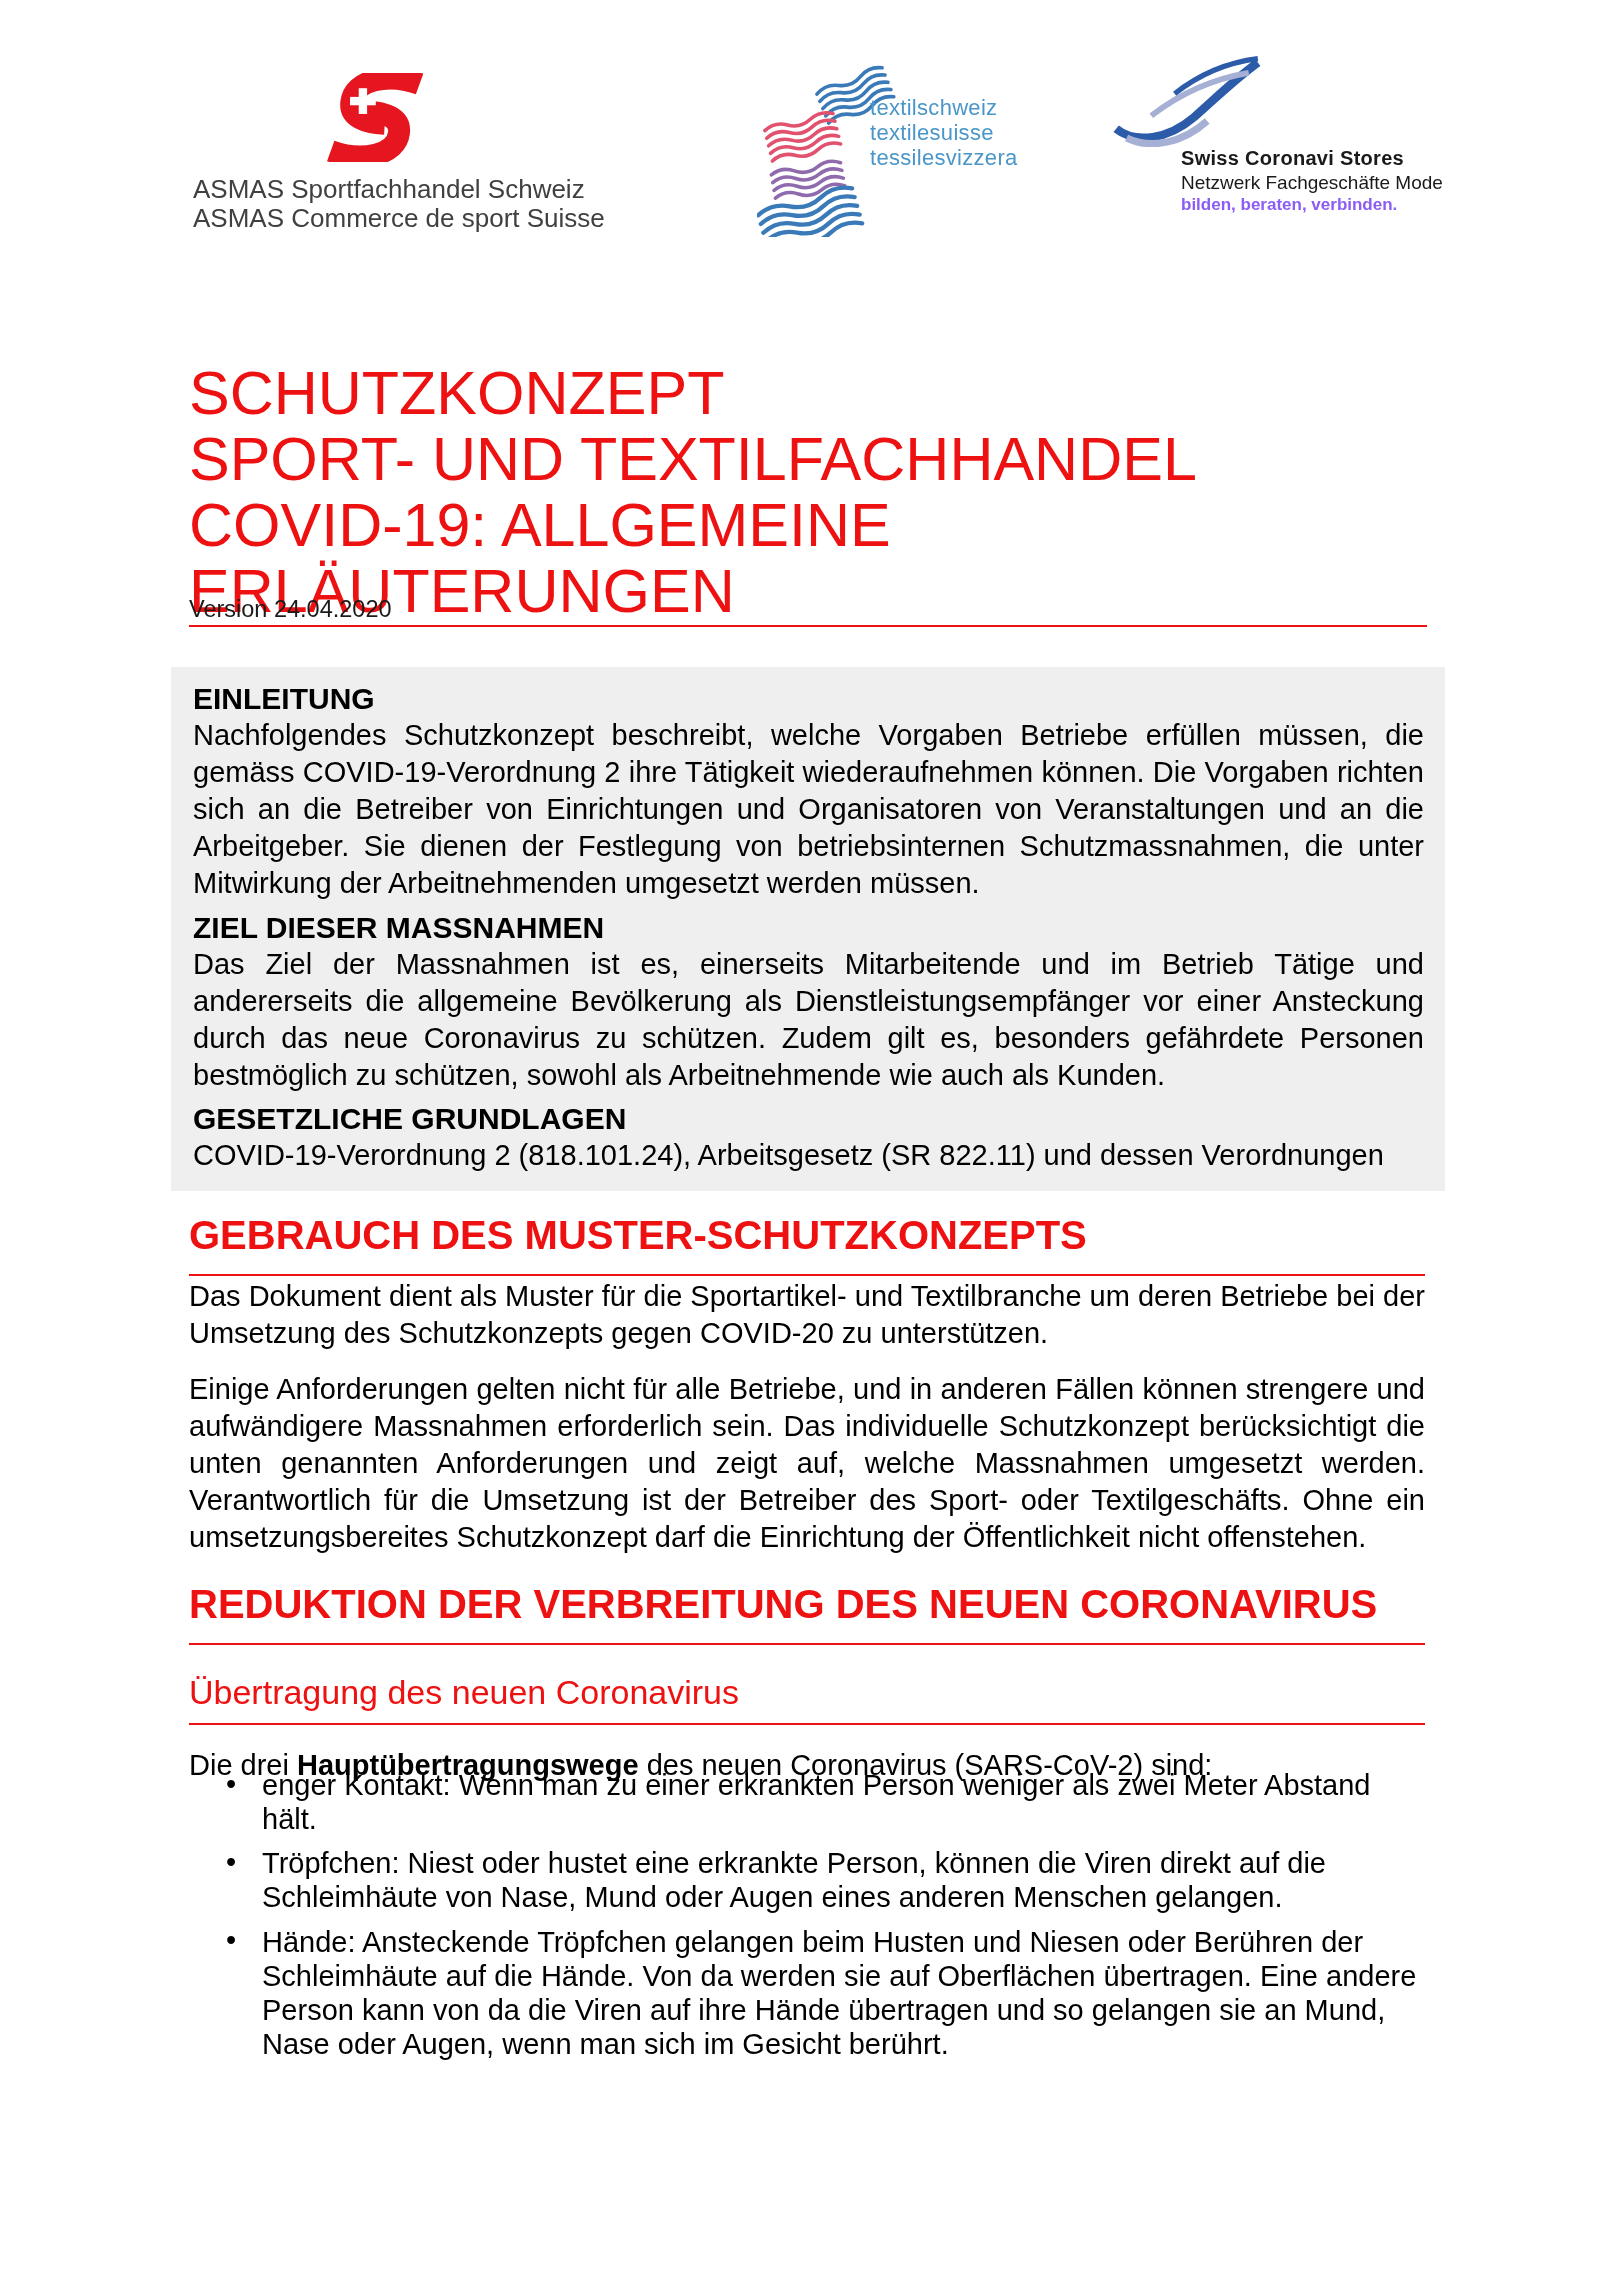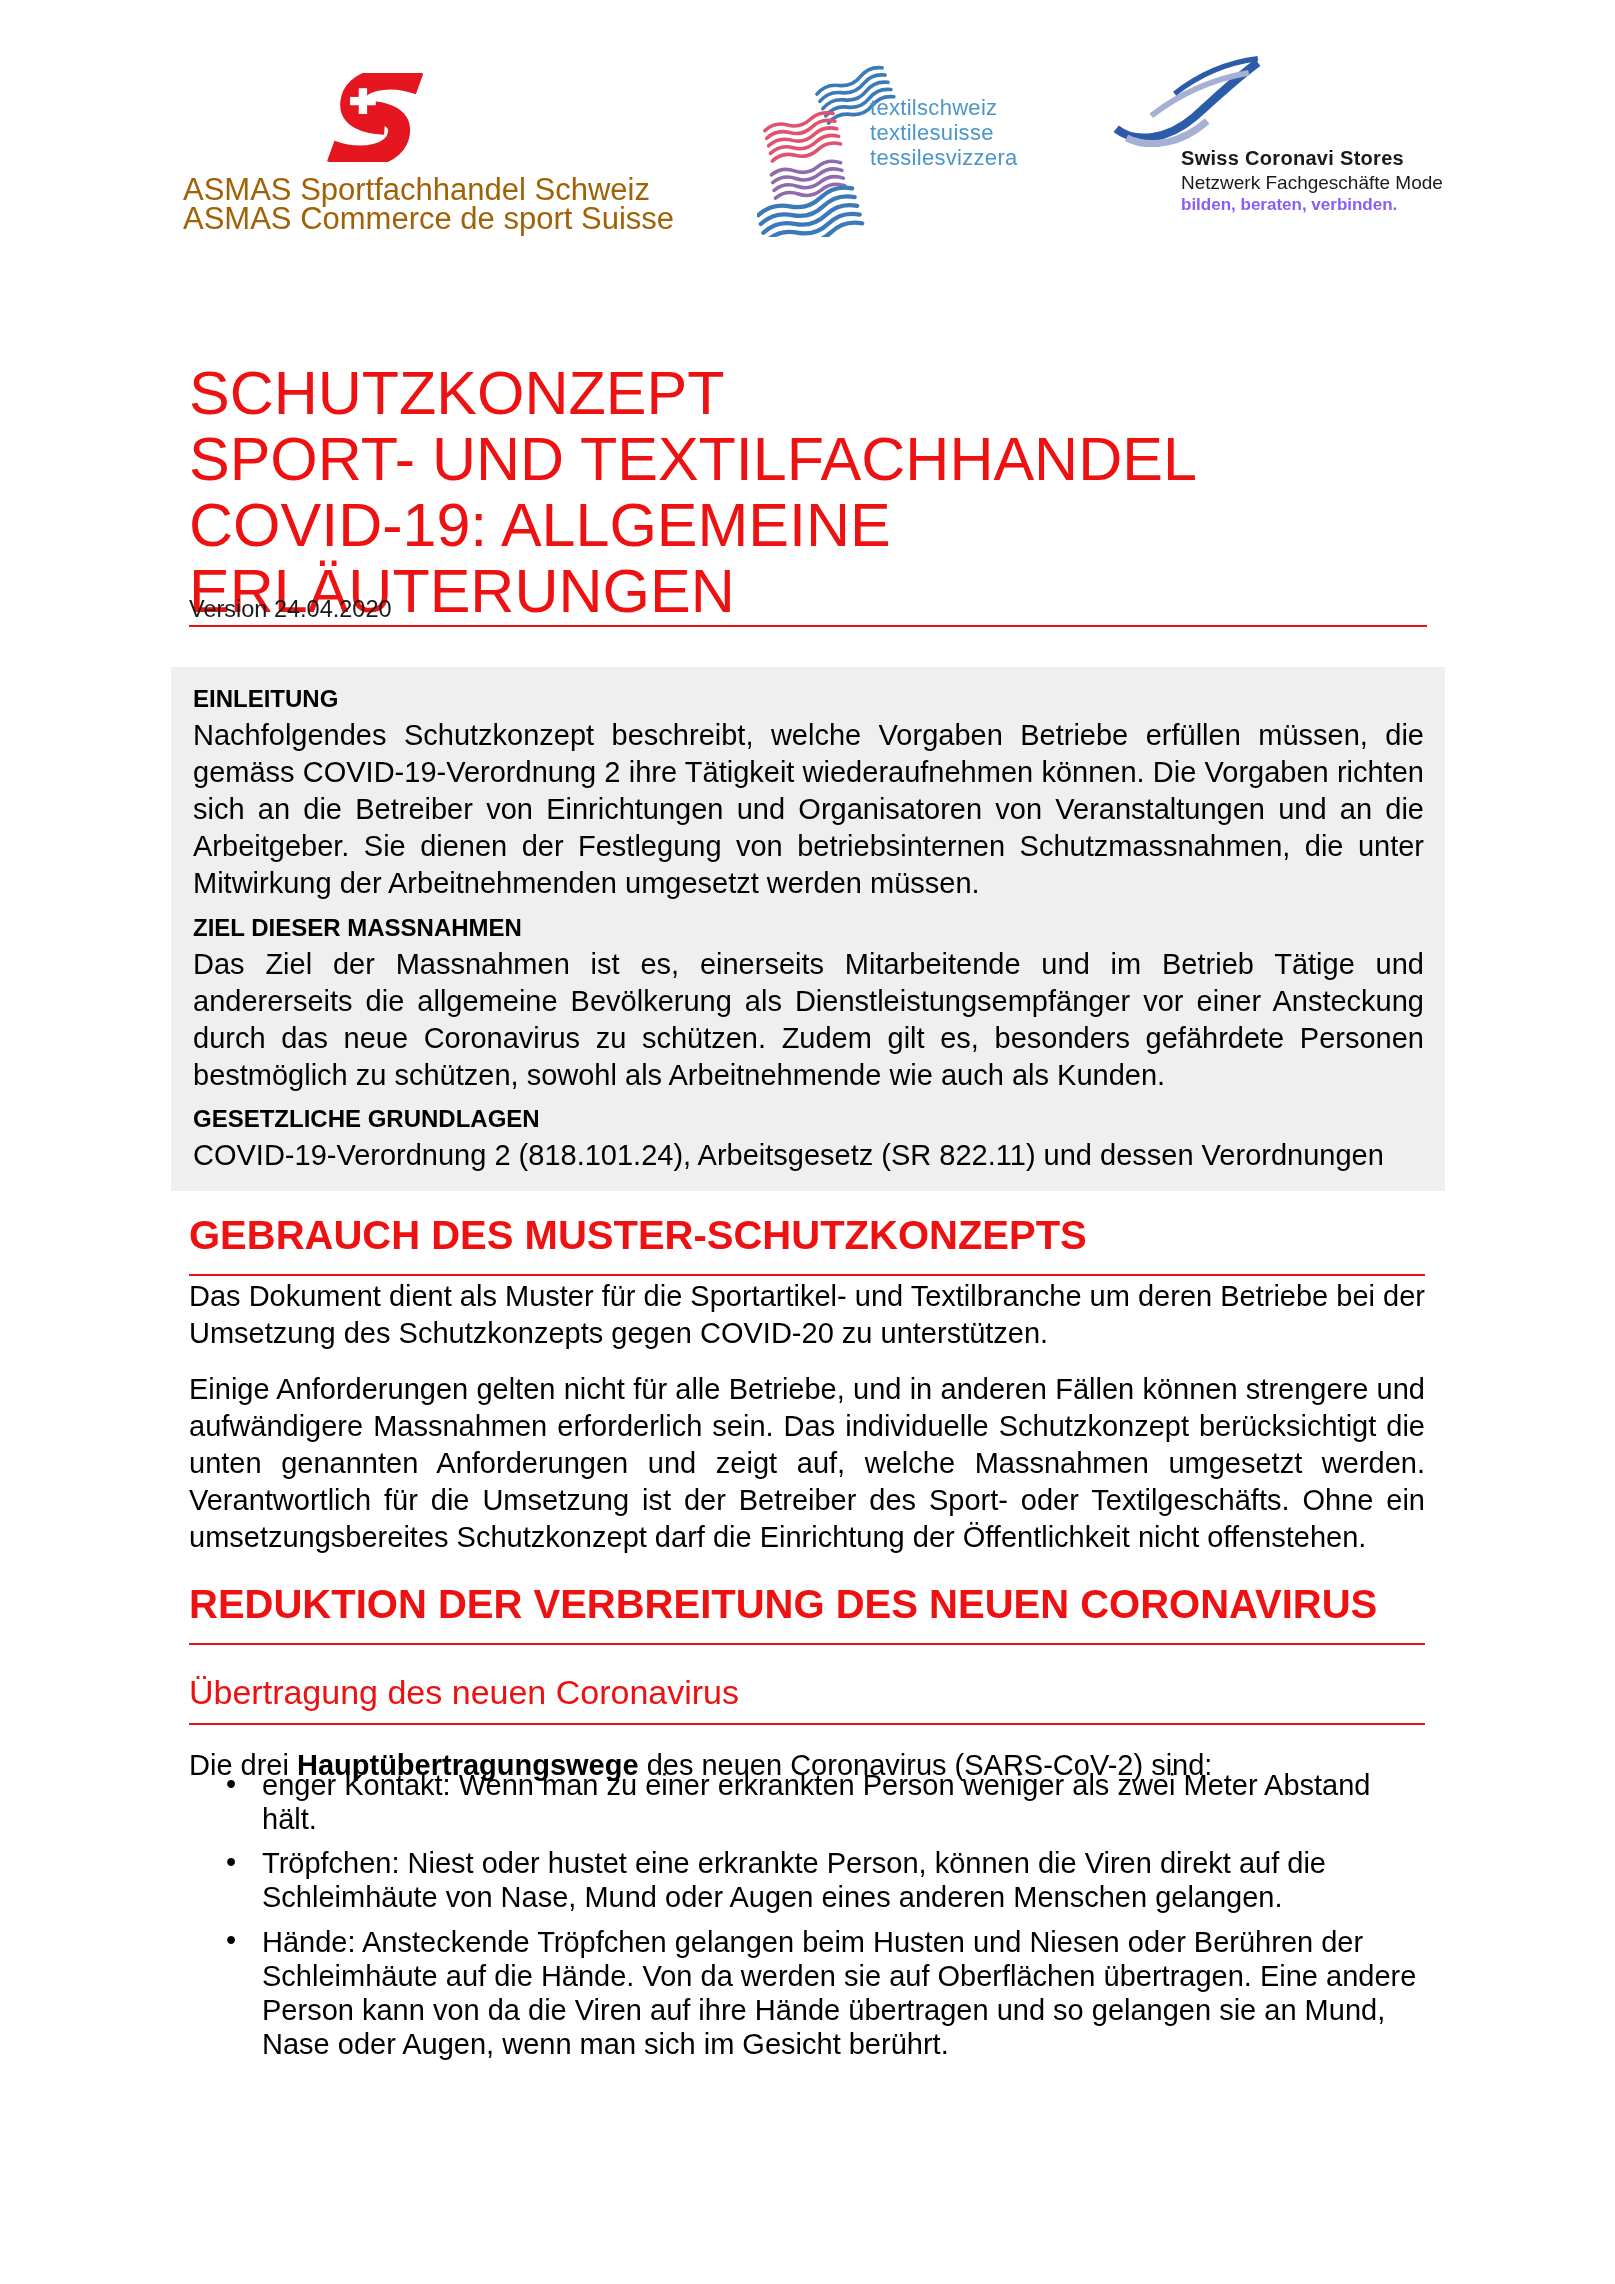--- a/index.html
+++ b/index.html
@@ -2,38 +2,38 @@
 <html lang="de" style="font-size:10.4px"><head>
 <meta charset="utf-8">
 <style>
   * { margin:0; padding:0; box-sizing:border-box; }
   html,body { width:1616px; height:2284px; background:#ffffff; }
   body { font-family:"Liberation Sans", sans-serif; color:#000; position:relative; overflow:hidden; }
   .abs { position:absolute; }
 
   
   .asmas-logo { left:323px; top:73px; width:103px; height:89px; }
-  .asmas-text { left:183px; top:175px; font-size:31px; line-height:29px; color:#a16207; }
+  .asmas-text { left:193px; top:175px; font-size:26px; line-height:29px; color:#404040; }
   .textil-logo { left:757px; top:51px; width:140px; height:186px; }
   .textil-text { left:870px; top:95px; font-size:22px; line-height:25px; color:#4a96c8; letter-spacing:0.3px; }
   .sfs-logo { left:1112px; top:56px; width:150px; height:91px; }
   .sfs-text { left:1181px; top:147px; }
   .sfs-title { font-size:20px; font-weight:bold; line-height:23.5px; color:#1a1a1a; letter-spacing:0.3px; }
   .sfs-sub   { font-size:19px; line-height:23px; color:#1a1a1a; }
   .sfs-tag   { font-size:17px; font-weight:bold; line-height:21.5px; color:#8b5cf6; }
 
   
   .doc-title { left:189px; top:360px; width:1238px; font-size:61px; line-height:66px;
                font-weight:normal; color:#ee1111; border-bottom:2.6px solid #ee1111; padding-bottom:1.3px; }
   .doc-title span { display:block; }
   .version { left:189px; top:596px; font-size:23.5px; color:#1a1a1a; }
 
   
   .graybox { left:171px; top:667px; width:1274px; background:#efefef; padding:13px 21px 17px 22px; }
-  .graybox h2 { font-size:24px; line-height:37px; font-weight:bold; }
+  .graybox h2 { font-size:30px; line-height:37px; font-weight:bold; }
   .graybox p  { font-size:29px; line-height:37px; text-align:justify; margin-bottom:6.5px; }
   .graybox p.last { margin-bottom:0; }
 
   
   .sec-head { left:189px; width:1236px; font-size:40px; line-height:43px; font-weight:bold;
               color:#ee1111; padding-bottom:17px; border-bottom:2.6px solid #ee1111; }
   .sec-head-1 { top:1214px; }
   .sec-head-2 { top:1583px; }
   .sub-head { left:189px; top:1674px; width:1236px; font-size:34px; line-height:37px; font-weight:normal;
               color:#ee1111; padding-bottom:12px; border-bottom:2px solid #ee1111; }

